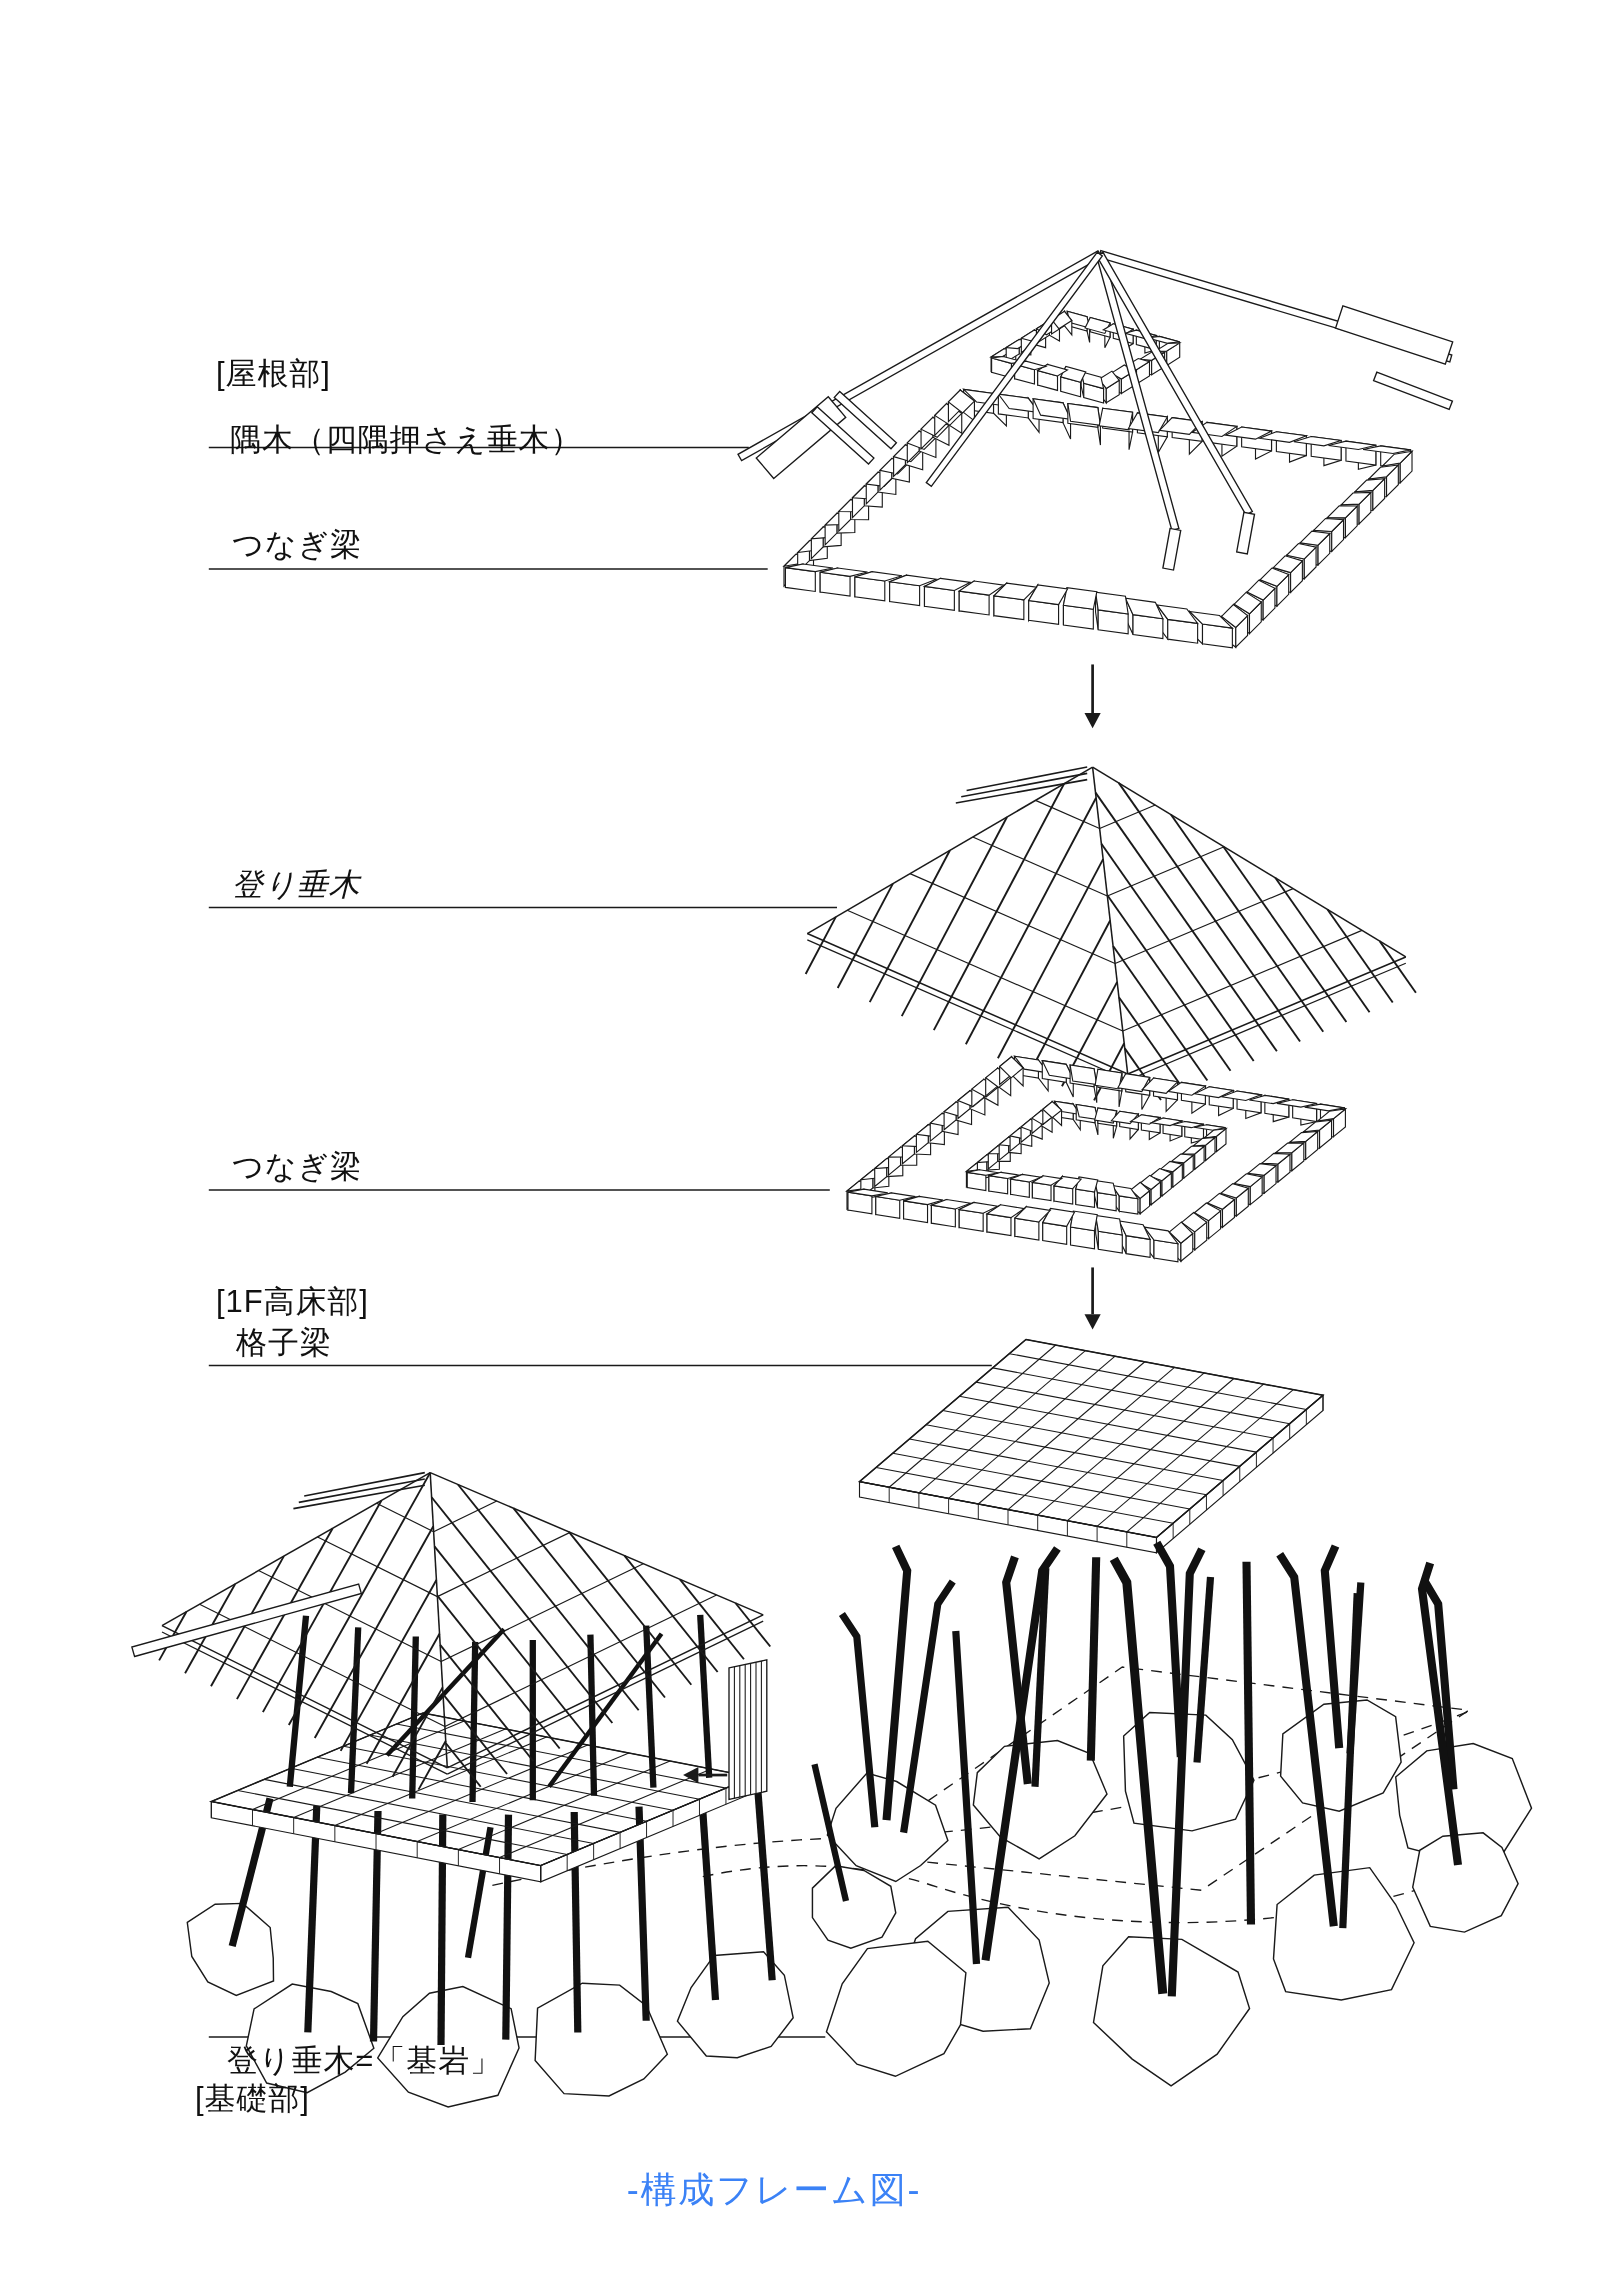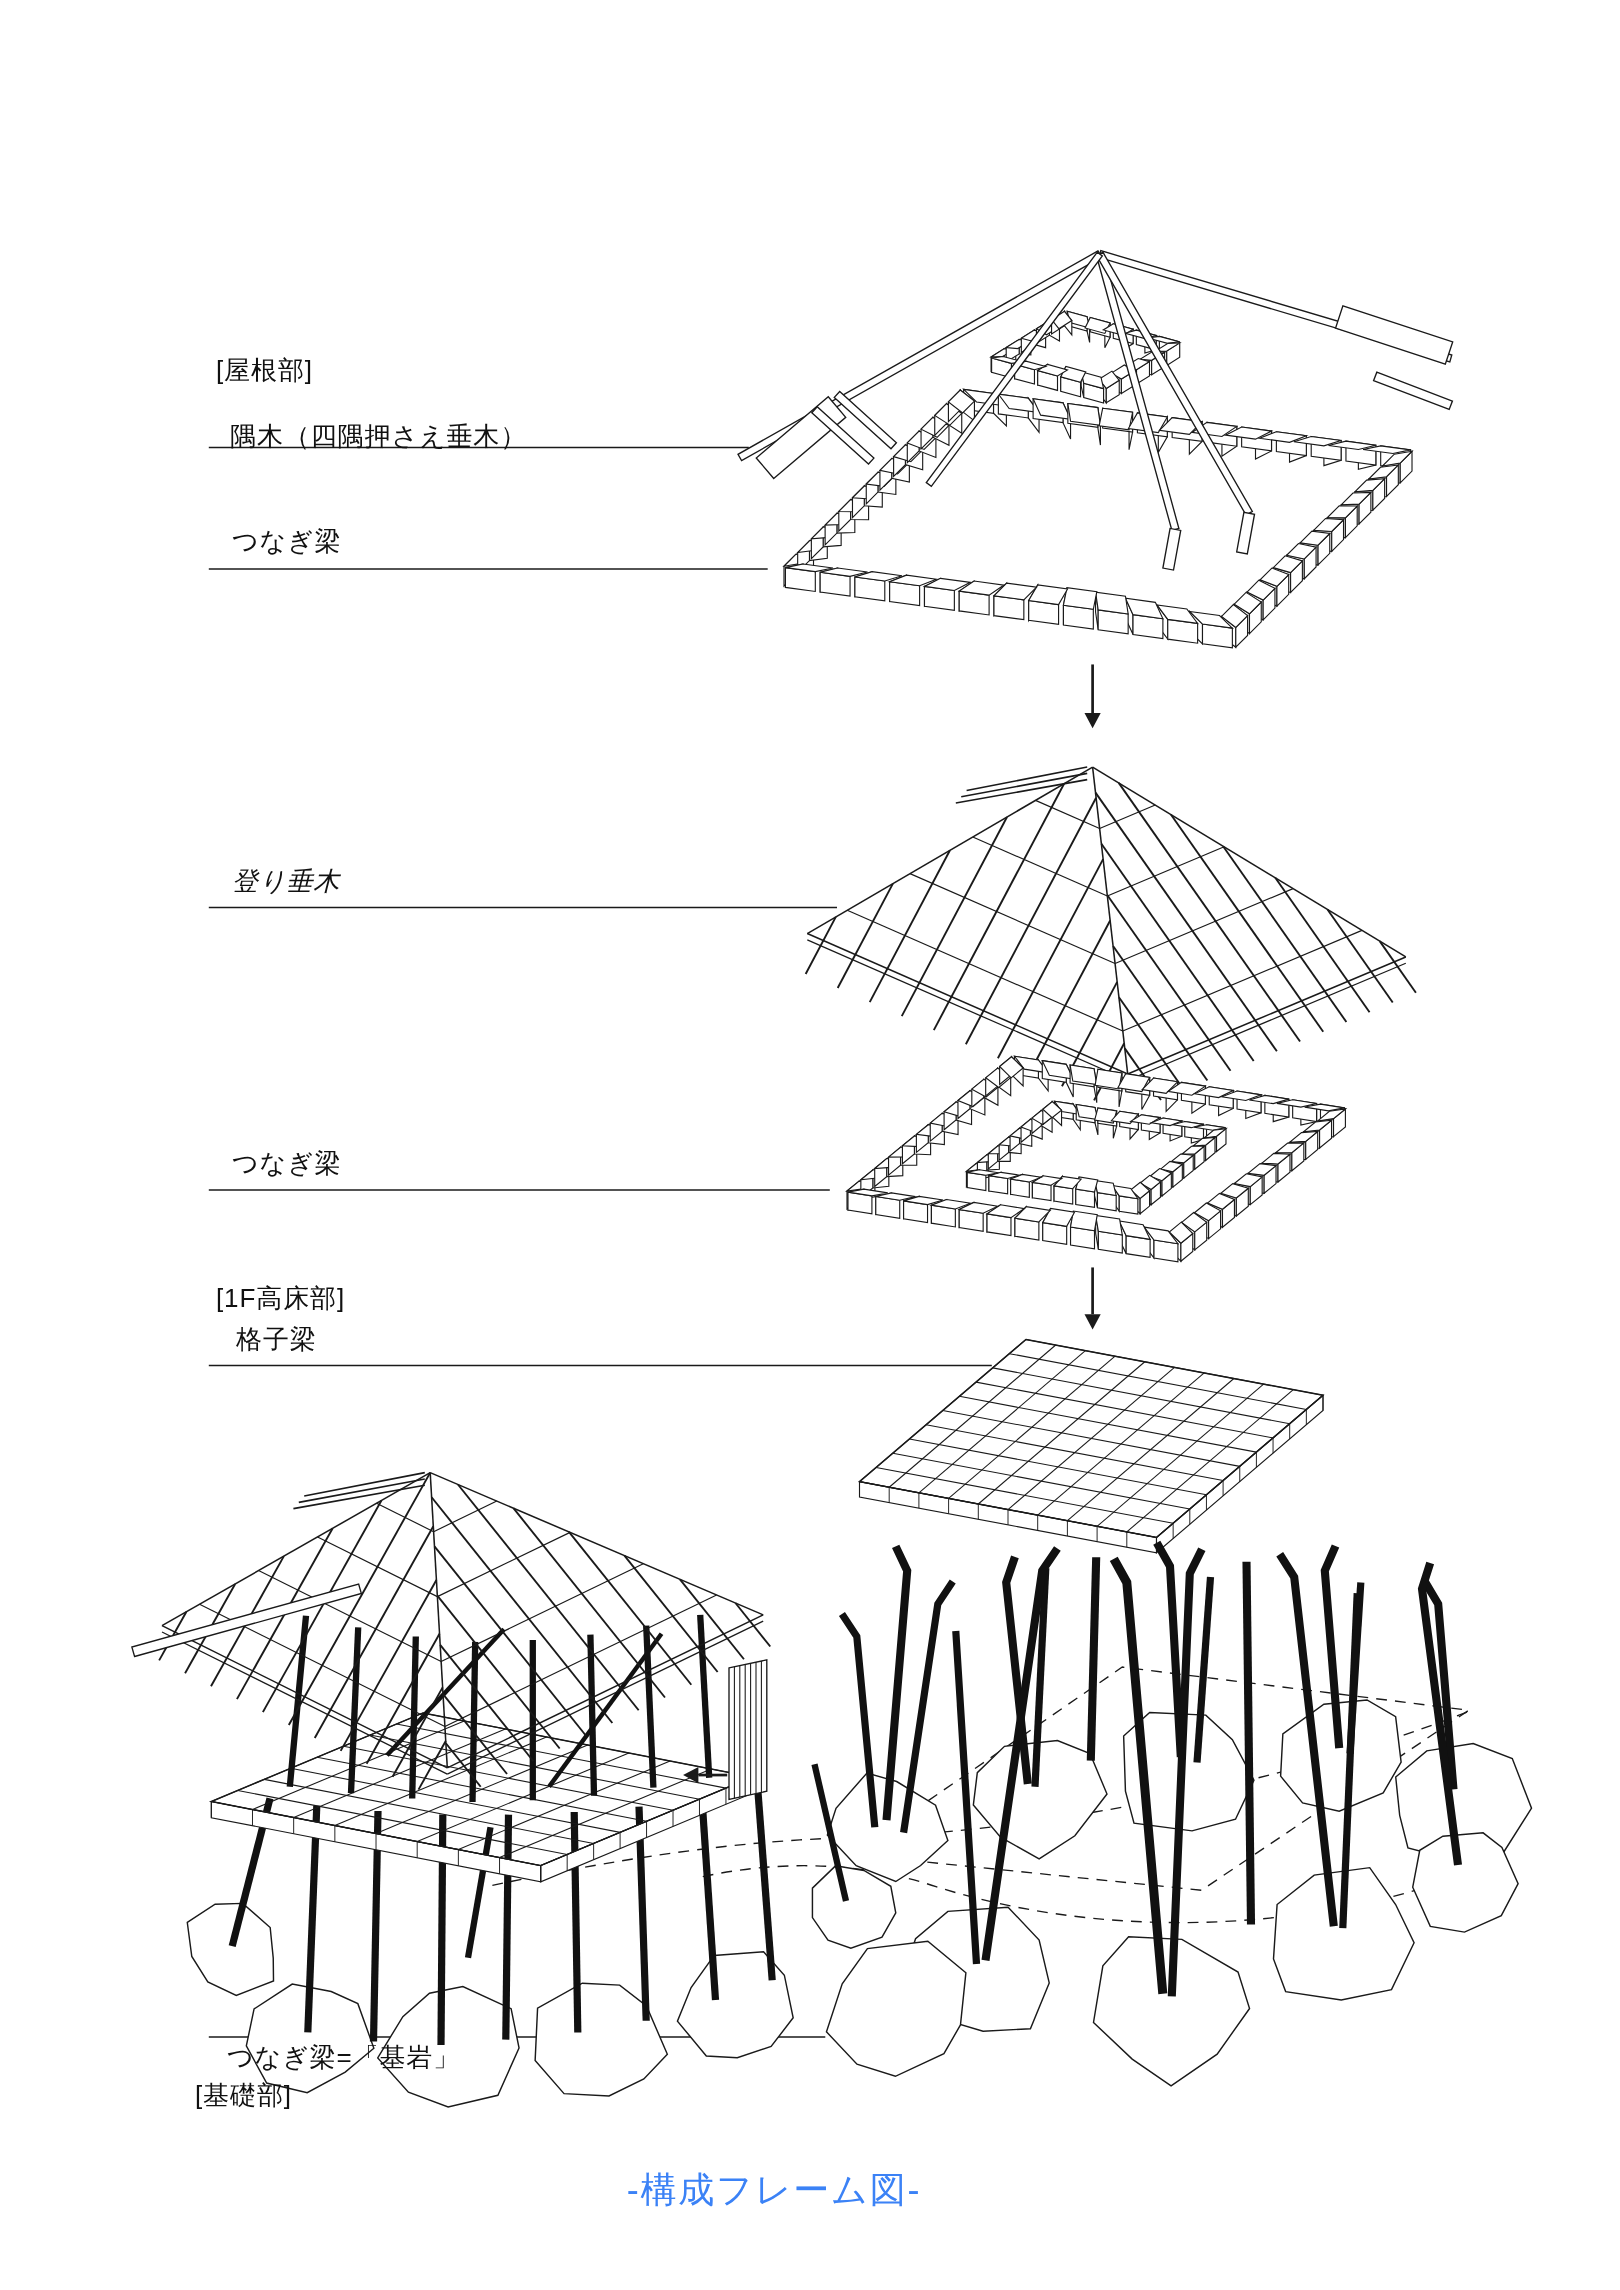--- a/index.html
+++ b/index.html
@@ -1,19 +1,19 @@
 <!DOCTYPE html>
 <html style="font-size:14.4px"><head>
 <meta charset="utf-8">
 <style>
   html,body{margin:0;padding:0;background:#fff;}
   .stage{position:relative;width:1620px;height:2291px;background:#ffffff;overflow:hidden;
          font-family:"Liberation Sans","DejaVu Sans",sans-serif;color:#111;}
   svg.canvas{position:absolute;left:0;top:0;}
-  .lbl{position:absolute;font-size:26px;line-height:1.15;white-space:nowrap;letter-spacing:0.9px;color:#111;}
+  .lbl{position:absolute;font-size:31px;line-height:1.15;white-space:nowrap;letter-spacing:0.9px;color:#111;}
   .title{position:absolute;font-size:36px;letter-spacing:1.8px;text-align:center;color:#3b82f6;}
 </style>
 </head>
 <body>
 
 <div class="stage">
 
   <svg class="canvas" width="1620" height="2291" viewBox="0 0 1800 2545">
     <g id="g-leaders">
         <line x1="232" y1="497" x2="832" y2="497" stroke="#1a1a1a" stroke-width="1.6" fill="none"></line>
@@ -749,17 +749,17 @@
       </g>
   </svg>
 
   <div class="lbl" style="left:216px;top:356px;">[屋根部]</div>
   <div class="lbl" style="left:230px;top:422px;">隅木（四隅押さえ垂木）</div>
   <div class="lbl" style="left:232px;top:527px;">つなぎ梁</div>
   <div class="lbl" style="left:232px;top:867px;font-style:italic;">登り垂木</div>
   <div class="lbl" style="left:232px;top:1149px;">つなぎ梁</div>
   <div class="lbl" style="left:216px;top:1284px;">[1F高床部]</div>
   <div class="lbl" style="left:236px;top:1325px;">格子梁</div>
-  <div class="lbl" style="left:227px;top:2043px;">つなぎ梁=「基岩」</div>
+  <div class="lbl" style="left:227px;top:2043px;">登り垂木=「基岩」</div>
   <div class="lbl" style="left:195px;top:2081px;">[基礎部]</div>
   <div class="title" style="left:144px;width:1260px;top:2166px;">-構成フレーム図-</div>
 </div>
 
 
 </body></html>

